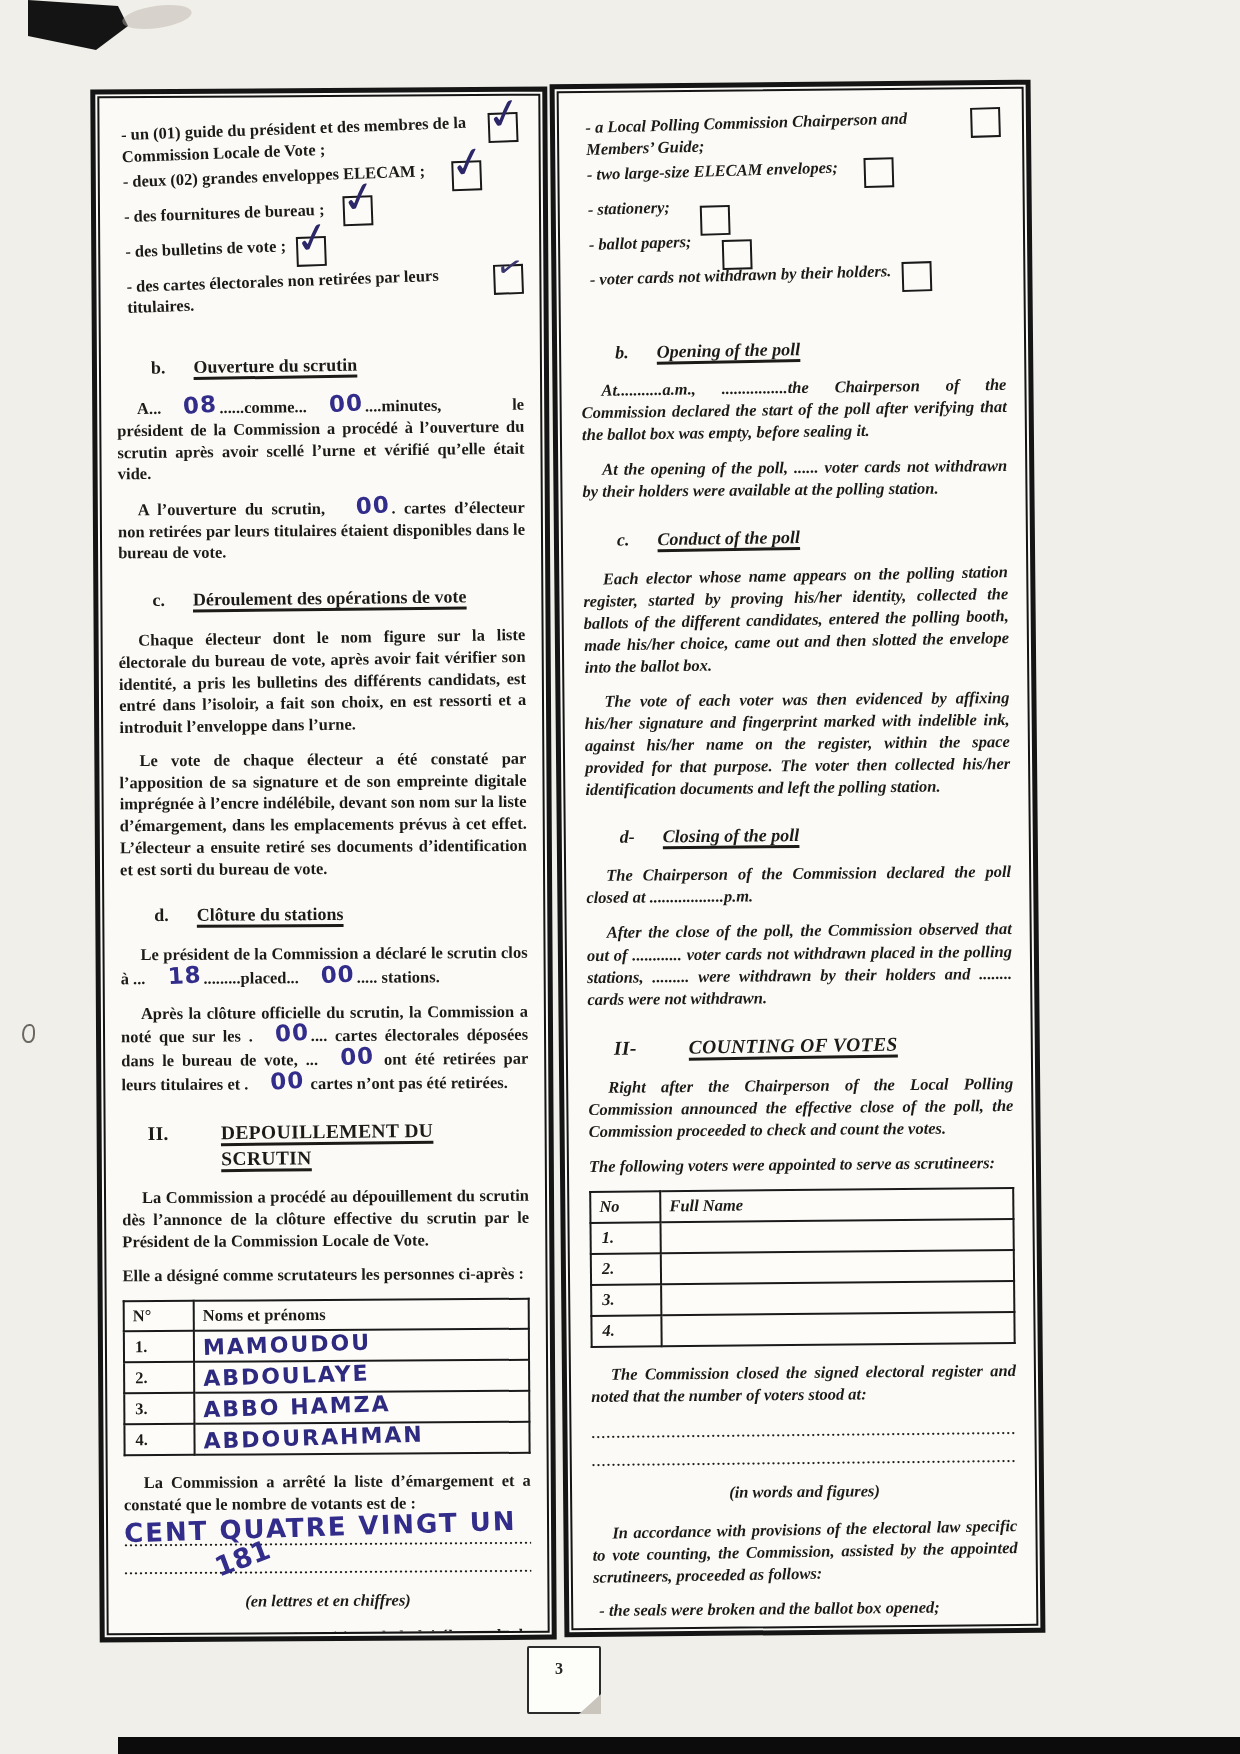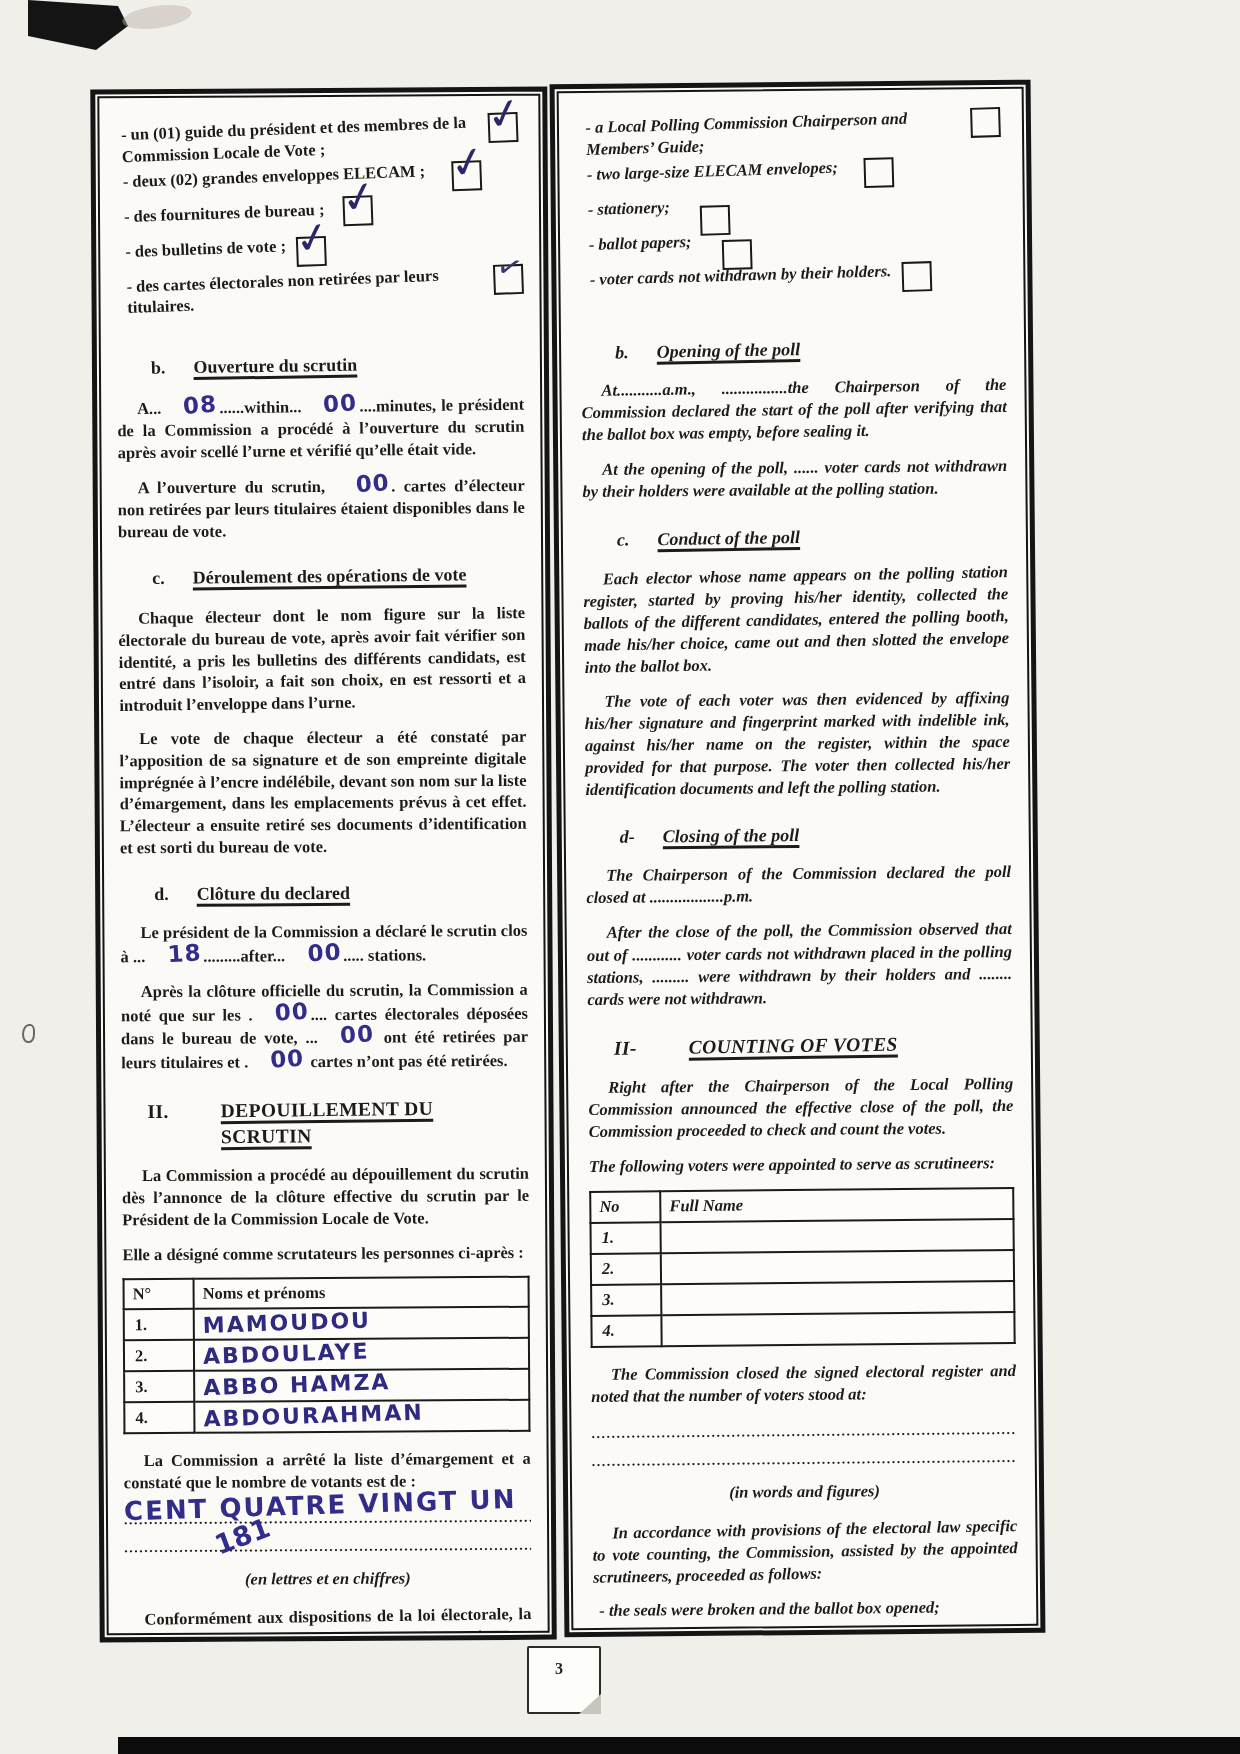--- a/index.html
+++ b/index.html
@@ -125,35 +125,35 @@
       <span class="cbox">
             <span class="check">✓</span>
           </span>
     </div>
   </div>
 
   <div class="sect r-a">
     <span class="slabel">b.</span>
     <span class="stitle">Ouverture du scrutin</span>
   </div>
-  <p class="fp r-b"><span>A...</span><span class="hw hw-num">08</span><span>......within...</span><span class="hw hw-num">00</span><span>....minutes, le président de la Commission a procédé à l’ouverture du scrutin après avoir scellé l’urne et vérifié qu’elle était vide.</span></p>
+  <p class="fp r-b"><span>A...</span><span class="hw hw-num">08</span><span>......comme...</span><span class="hw hw-num">00</span><span>....minutes, le président de la Commission a procédé à l’ouverture du scrutin après avoir scellé l’urne et vérifié qu’elle était vide.</span></p>
   <p class="fp"><span>A l’ouverture du scrutin, </span><span class="hw hw-num">00</span><span>. cartes d’électeur non retirées par leurs titulaires étaient disponibles dans le bureau de vote.</span></p>
 
   <div class="sect r-b">
     <span class="slabel">c.</span>
     <span class="stitle">Déroulement des opérations de vote</span>
   </div>
   <p class="fp r-a">Chaque électeur dont le nom figure sur la liste électorale du bureau de vote, après avoir fait vérifier son identité, a pris les bulletins des différents candidats, est entré dans l’isoloir, a fait son choix, en est ressorti et a introduit l’enveloppe dans l’urne.</p>
   <p class="fp">Le vote de chaque électeur a été constaté par l’apposition de sa signature et de son empreinte digitale imprégnée à l’encre indélébile, devant son nom sur la liste d’émargement, dans les emplacements prévus à cet effet. L’électeur a ensuite retiré ses documents d’identification et est sorti du bureau de vote.</p>
 
   <div class="sect">
     <span class="slabel">d.</span>
-    <span class="stitle">Clôture du declared</span>
-  </div>
-  <p class="fp"><span>Le président de la Commission a déclaré le scrutin clos à ...</span><span class="hw hw-num">18</span><span>.........after...</span><span class="hw hw-num">00</span><span>..... stations.</span></p>
+    <span class="stitle">Clôture du stations</span>
+  </div>
+  <p class="fp"><span>Le président de la Commission a déclaré le scrutin clos à ...</span><span class="hw hw-num">18</span><span>.........placed...</span><span class="hw hw-num">00</span><span>..... stations.</span></p>
   <p class="fp"><span>Après la clôture officielle du scrutin, la Commission a noté que sur les .</span><span class="hw hw-num">00</span><span>.... cartes électorales déposées dans le bureau de vote, ...</span><span class="hw hw-num">00</span><span> ont été retirées par leurs titulaires et .</span><span class="hw hw-num">00</span><span> cartes n’ont pas été retirées.</span></p>
 
   <div class="sect sect-main r-b">
     <span class="slabel">II.</span>
     <span class="stitle">DEPOUILLEMENT DU SCRUTIN</span>
   </div>
   <p class="fp">La Commission a procédé au dépouillement du scrutin dès l’annonce de la clôture effective du scrutin par le Président de la Commission Locale de Vote.</p>
   <p class="np">Elle a désigné comme scrutateurs les personnes ci-après :</p>
 
   <table class="ftable">

